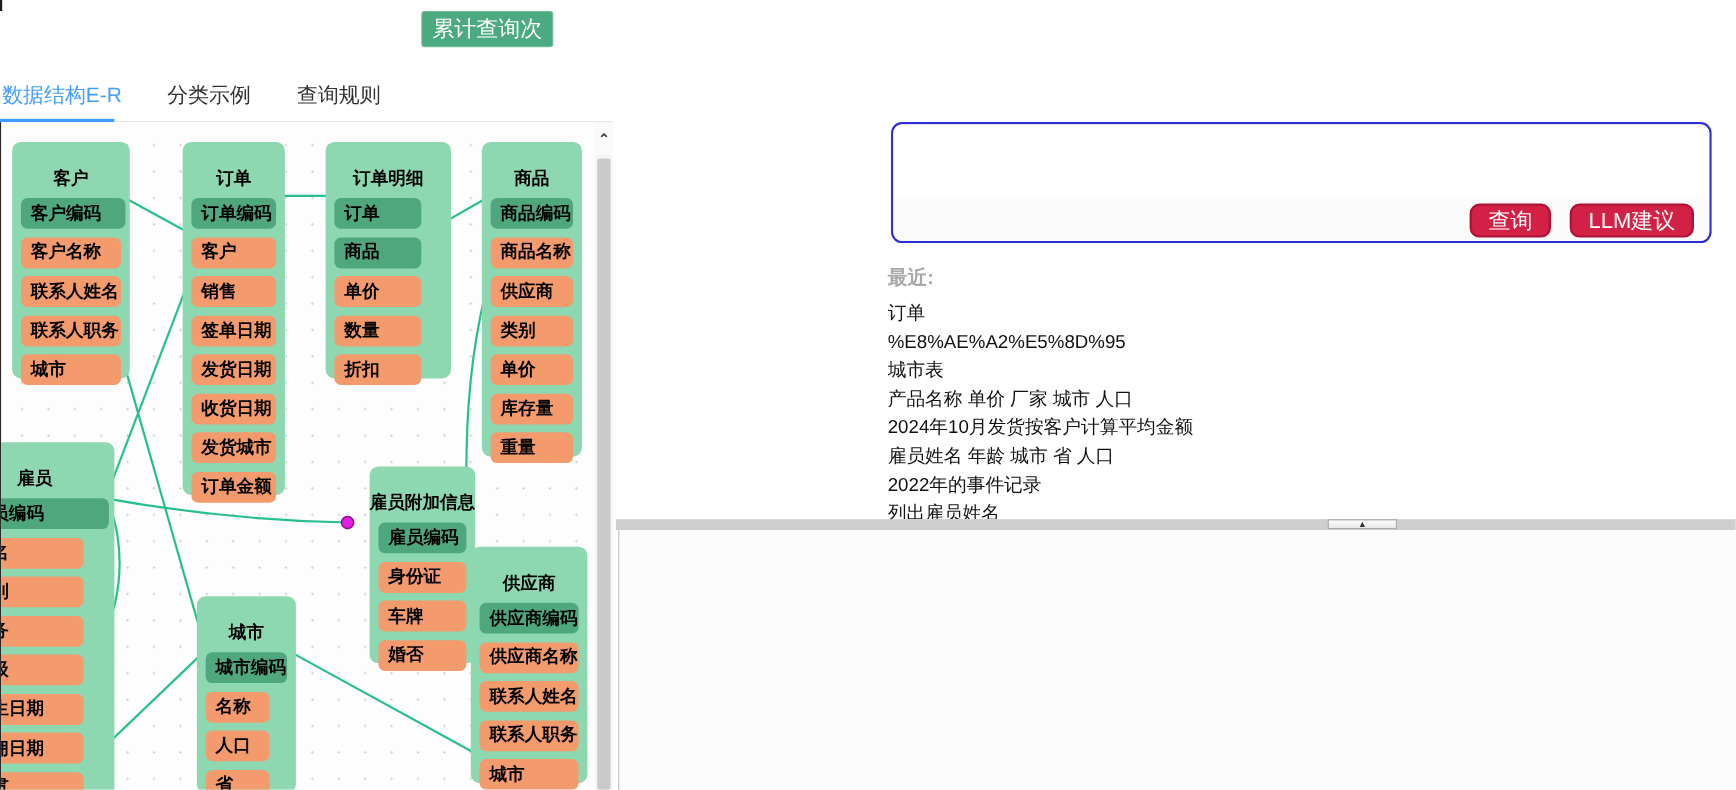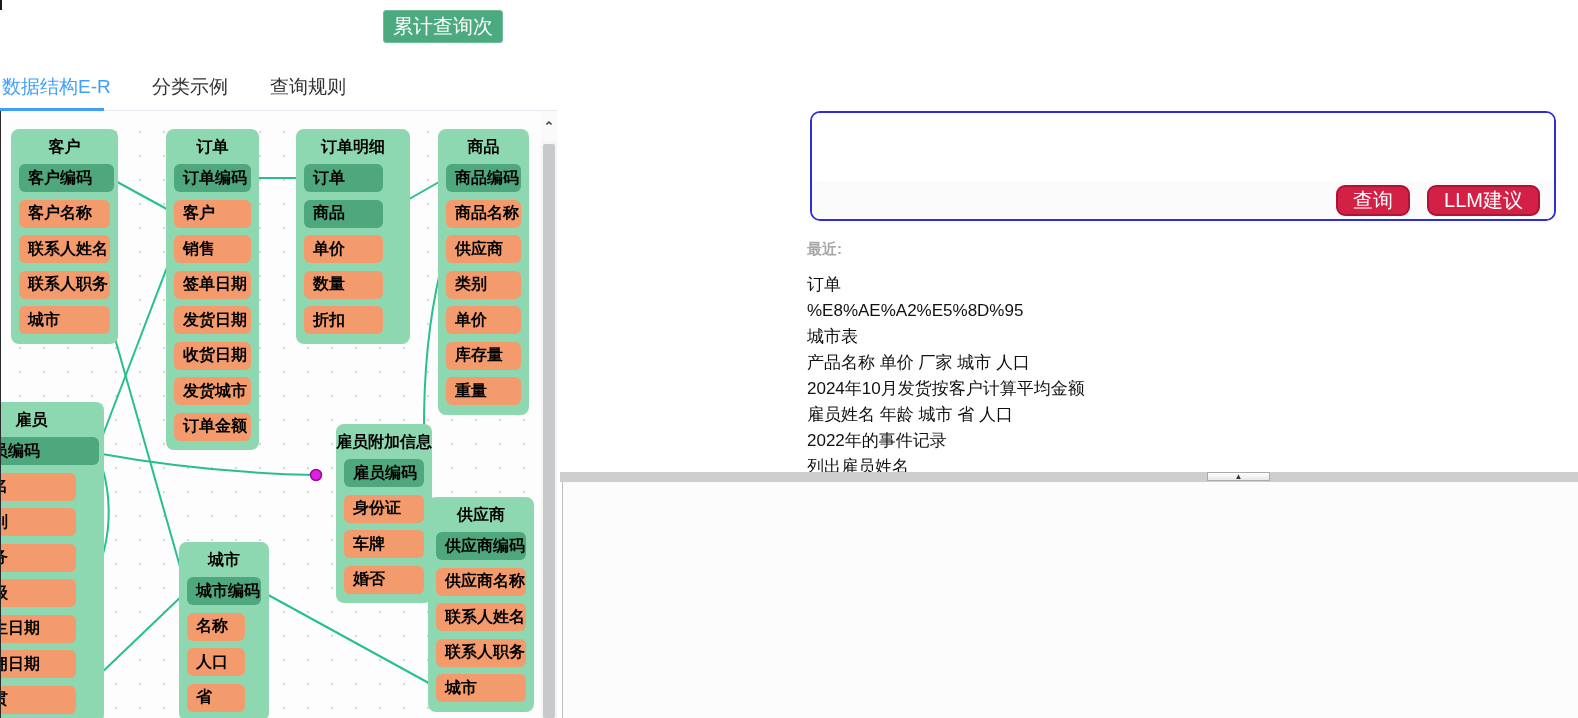--- a/index.html
+++ b/index.html
@@ -16,21 +16,21 @@
   .tabs { position:absolute; left:0; top:70px; width:557px; height:41px; border-bottom:1px solid #e4e7ed;padding-left:35px; }
   .tab { position:absolute; top:4px; font-size:19px; color:#303133; cursor:pointer; white-space:nowrap; }
   .tab.active { color:#409eff; }
   .tab-underline { position:absolute; left:0; top:38px; width:104px; height:3px; background:#409eff; }
 
   
   .er-canvas { position:absolute; left:0; top:111px; width:541px; height:607px; overflow:hidden;
                background-color:#fdfdfd; border-left:1px solid #2a2a2a;
                background-image:radial-gradient(#d6d6d6 1.1px, transparent 1.1px);
                background-size:24px 24px; background-position:7px 9px; }
-  .er-table { position:absolute; background:#8dd7b1; border-radius:8px; padding-top:8px; }
+  .er-table { position:absolute; background:#8dd7b1; border-radius:8px; padding-top:24px; }
   .er-table-header { height:20px; line-height:20px; margin-bottom:7px; text-align:center;
                      font-size:16px; font-weight:700; color:#000; white-space:nowrap; }
   .er-field { height:28px; margin:0 0 7.5px 8px; border-radius:6px; background:#f49b6d;
               display:flex; align-items:center; padding-left:9px; font-size:16px; font-weight:700;
               color:#000; white-space:nowrap; overflow:hidden; }
   .er-field.key { background:#4fa87d; }
   .er-svg { position:absolute; left:0; top:0; width:541px; height:607px; pointer-events:none; }
 
   
   .v-scrollbar { position:absolute; left:541px; top:111px; width:16px; height:607px; background:#f5f5f5; }
@@ -45,21 +45,21 @@
   .query-box { position:absolute; left:248px; top:67px; width:746px; height:110px;
                border:2px solid #2e2ed8; border-radius:10px; background:#fff; overflow:hidden; }
   .query-input { display:block; width:100%; height:68px; border:none; outline:none; resize:none;
                  font-family:"Liberation Sans", sans-serif; font-size:17px; padding:8px 10px; background:#fff; }
   .query-footer { position:absolute; left:0; bottom:0; width:100%; height:38px; background:#fbfbfb;
                   display:flex; align-items:center; justify-content:flex-end; gap:17px; padding-right:14px; }
   .red-btn { height:31px; border-radius:9px; background:#d32045; border:2px solid #ae1237;
              color:#fff; font-size:20px; font-family:"Liberation Sans", sans-serif;
              display:flex; align-items:center; justify-content:center; cursor:pointer; padding:0 15px; }
 
-  .recent-label { position:absolute; left:245px; top:196px; font-size:15px; font-weight:700; color:#a8a8a8; }
+  .recent-label { position:absolute; left:245px; top:196px; font-size:18px; font-weight:700; color:#a8a8a8; }
   .recent-list { position:absolute; left:245px; top:228px; width:700px; height:200px; overflow:hidden; }
   .recent-item { height:26px; line-height:26px; font-size:17px; color:#111; cursor:pointer; white-space:nowrap; }
 
   .splitter { position:absolute; left:-2px; top:428px; width:1018px; height:10px; background:#cecece; }
   .splitter-btn { position:absolute; left:647px; top:0px; width:63px; height:9px;
                   background:linear-gradient(#fdfdfd,#e8e8e8); border:1px solid #ababab;
                   display:flex; align-items:center; justify-content:center;
                   font-size:8px; color:#333; line-height:8px; cursor:pointer; }
   .results-area { position:absolute; left:0; top:438px; width:1016px; height:277px;
                   background:#fcfcfc; border-left:1px solid #bfbfbf; }

